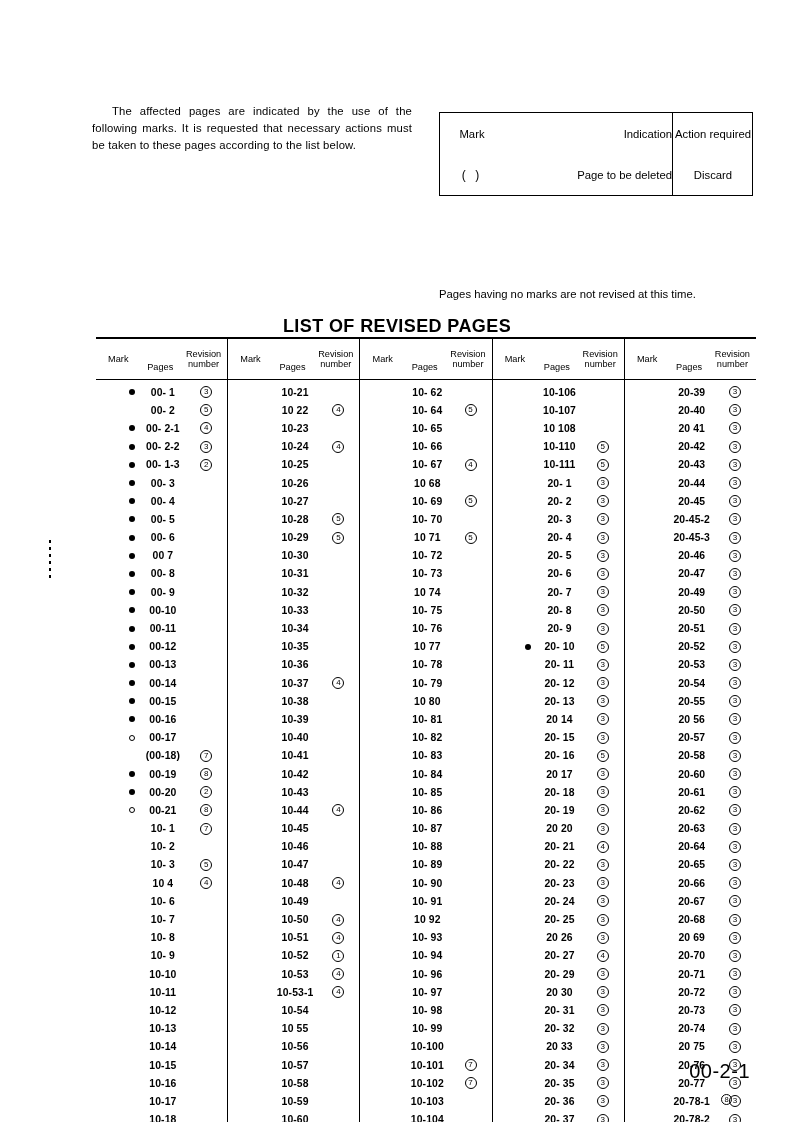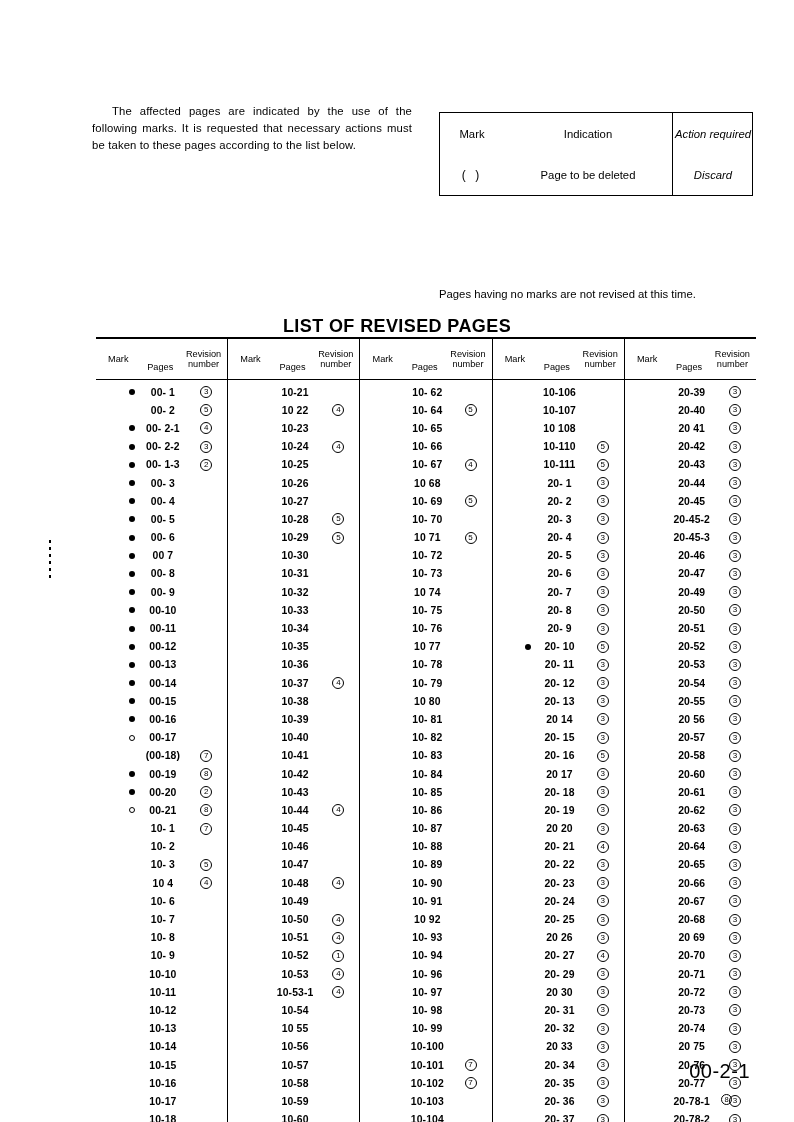--- a/index.html
+++ b/index.html
@@ -52,22 +52,22 @@
   }
   .legend td {
     border-bottom: 1.2px solid #000;
     height: 41px;
     vertical-align: middle;
     text-align: center;
     padding: 0;
   }
   .legend tr:last-child td { border-bottom: none; }
   .legend .c-mark   { width: 64px; }
-  .legend .c-ind    { width: 168px; }
-  .legend .c-act    { width: 80px; border-left: 1.2px solid #000; font-style: italic; }
+  .legend .c-ind    { width: 168px; text-align: right; }
+  .legend .c-act    { width: 80px; border-left: 1.2px solid #000; }
   .legend thead td  { font-size: 11.3px; }
 
   .mark-circle {
     display: inline-block;
     width: 7px; height: 7px;
     border: 1.3px solid #000;
     border-radius: 50%;
     box-sizing: border-box;
   }
   .mark-dot {

